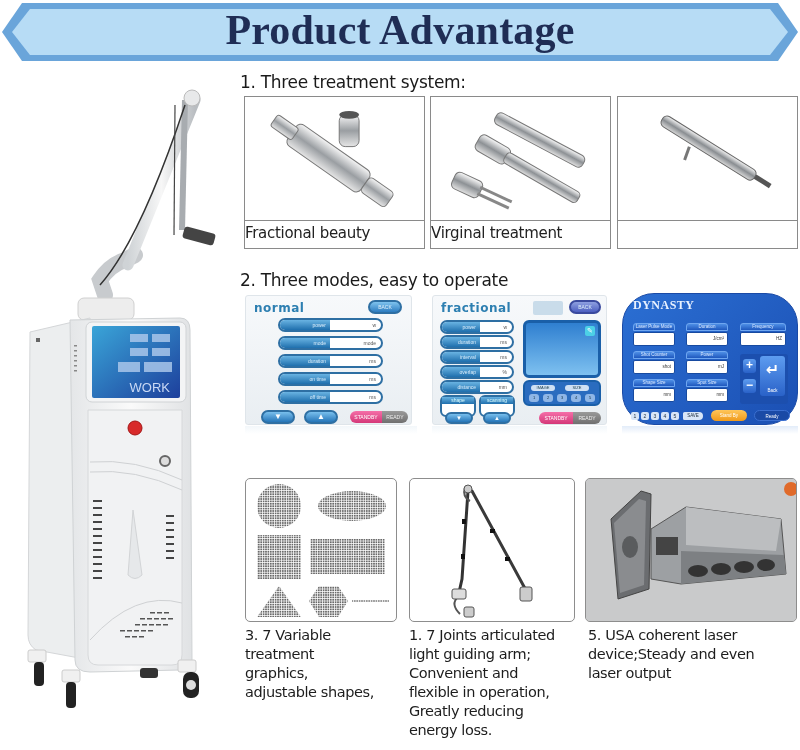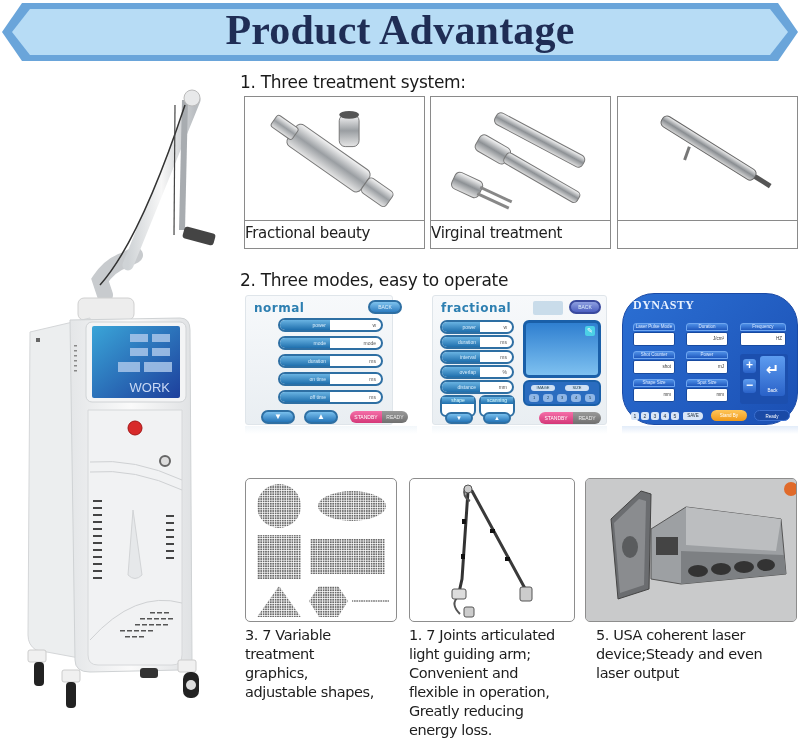--- a/index.html
+++ b/index.html
@@ -238,21 +238,21 @@
     <g transform="rotate(32 95 55)">
       <rect x="35" y="48" width="110" height="12" rx="5" fill="url(#met3)" stroke="#666"></rect>
       <rect x="145" y="51" width="18" height="5" fill="#555"></rect>
     </g>
     <rect x="68" y="50" width="3" height="14" fill="#777" transform="rotate(20 70 57)"></rect>
   </svg>
 </div>
 
 <div class="sec-title" style="left:240px; top:270px;">2. Three modes, easy to operate</div>
 
-<div class="panel lightpanel" style="left:245px; top:295px; width:148px; height:130px;">
+<div class="panel lightpanel" style="left:245px; top:295px; width:167px; height:130px;">
   <div class="ptitle" style="left:8px; top:5px;">normal</div>
   <div class="btn-blue" style="left:122px; top:4px; width:34px;">BACK</div>
 
   <div class="pill" style="left:32px; top:22px; width:105px;">
     <span class="lbl" style="width:50px;">power</span>
     <span class="val">w</span>
   </div>
   <div class="pill" style="left:32px; top:40px; width:105px;">
     <span class="lbl" style="width:50px;">mode</span>
     <span class="val">mode</span>
@@ -440,15 +440,15 @@
     <polygon points="100,28 195,40 190,72 100,66" fill="#bcbec0"></polygon>
     <polygon points="95,72 198,76 200,95 95,105" fill="#7d8083"></polygon>
     <ellipse cx="112" cy="92" rx="10" ry="6" fill="#333"></ellipse>
     <ellipse cx="135" cy="90" rx="10" ry="6" fill="#333"></ellipse>
     <ellipse cx="158" cy="88" rx="10" ry="6" fill="#333"></ellipse>
     <ellipse cx="180" cy="86" rx="9" ry="6" fill="#333"></ellipse>
     <rect x="70" y="58" width="22" height="18" fill="#444"></rect>
     <circle cx="205" cy="10" r="7" fill="#e06a2a"></circle>
   </svg>
 </div>
-<div class="desc" style="left:588px; top:626px;margin-left:8px;">5. USA coherent laser
+<div class="desc" style="left:588px; top:626px;">5. USA coherent laser
 device;Steady and even
 laser output</div>
 
 </body></html>

